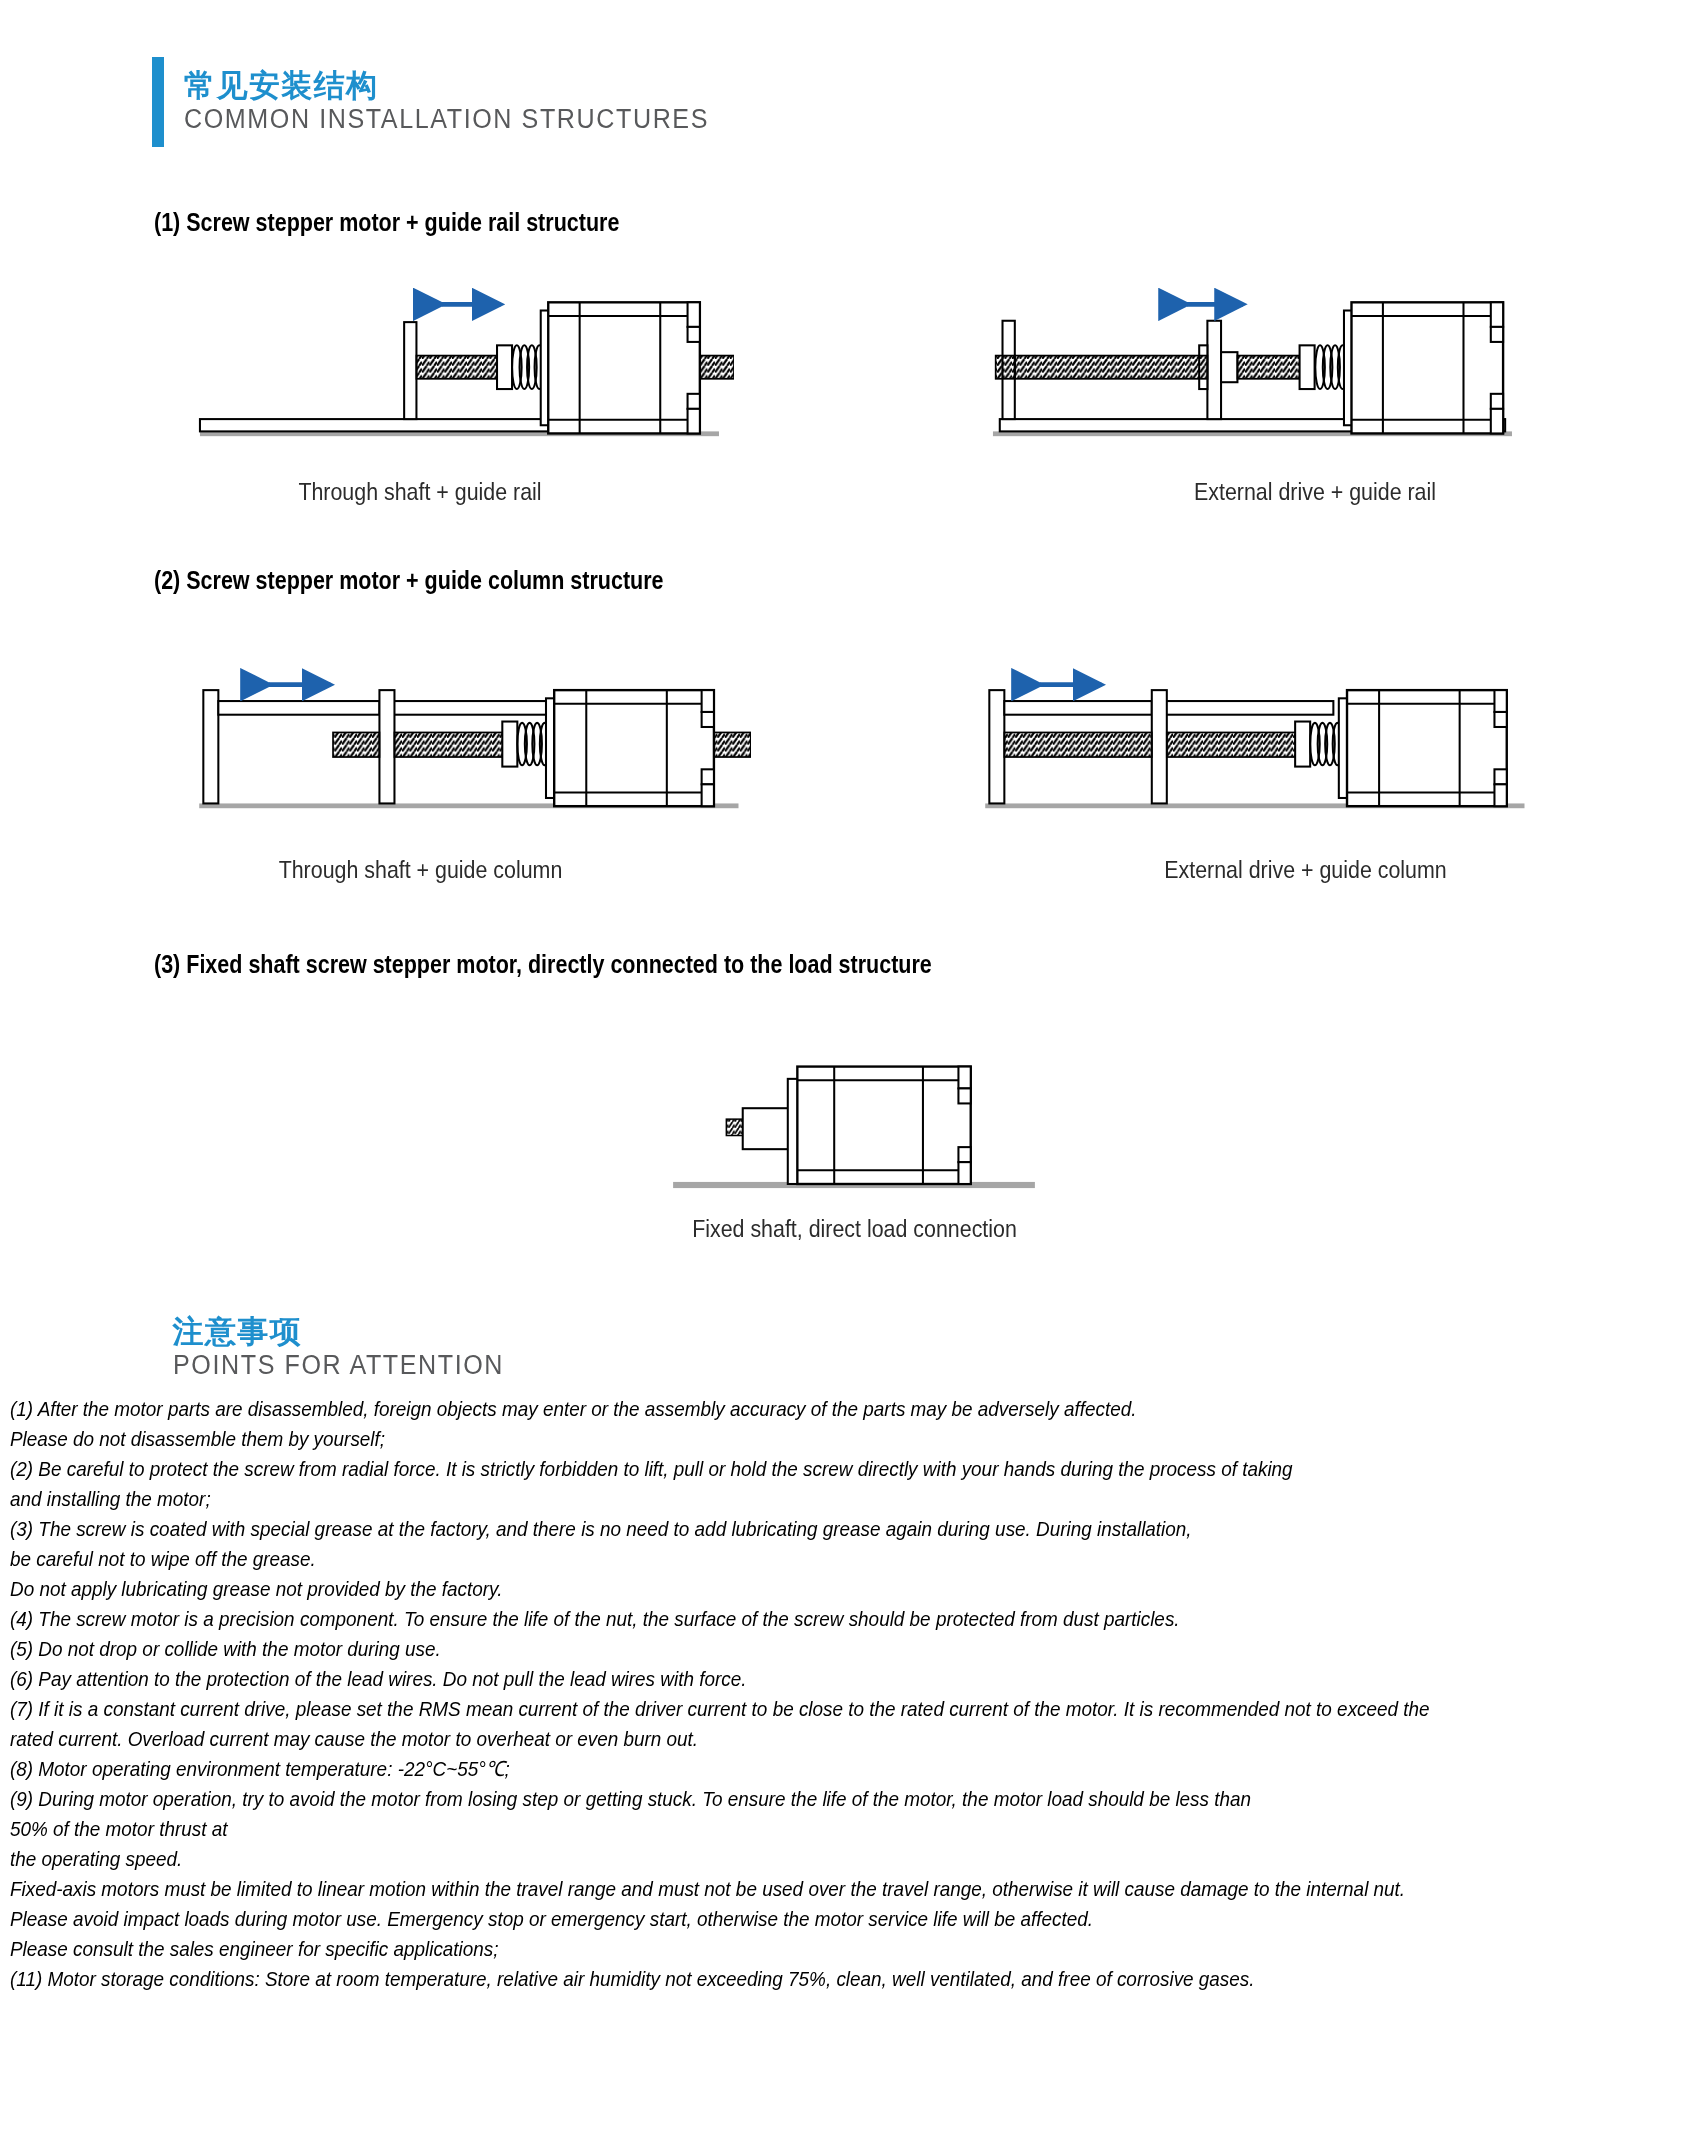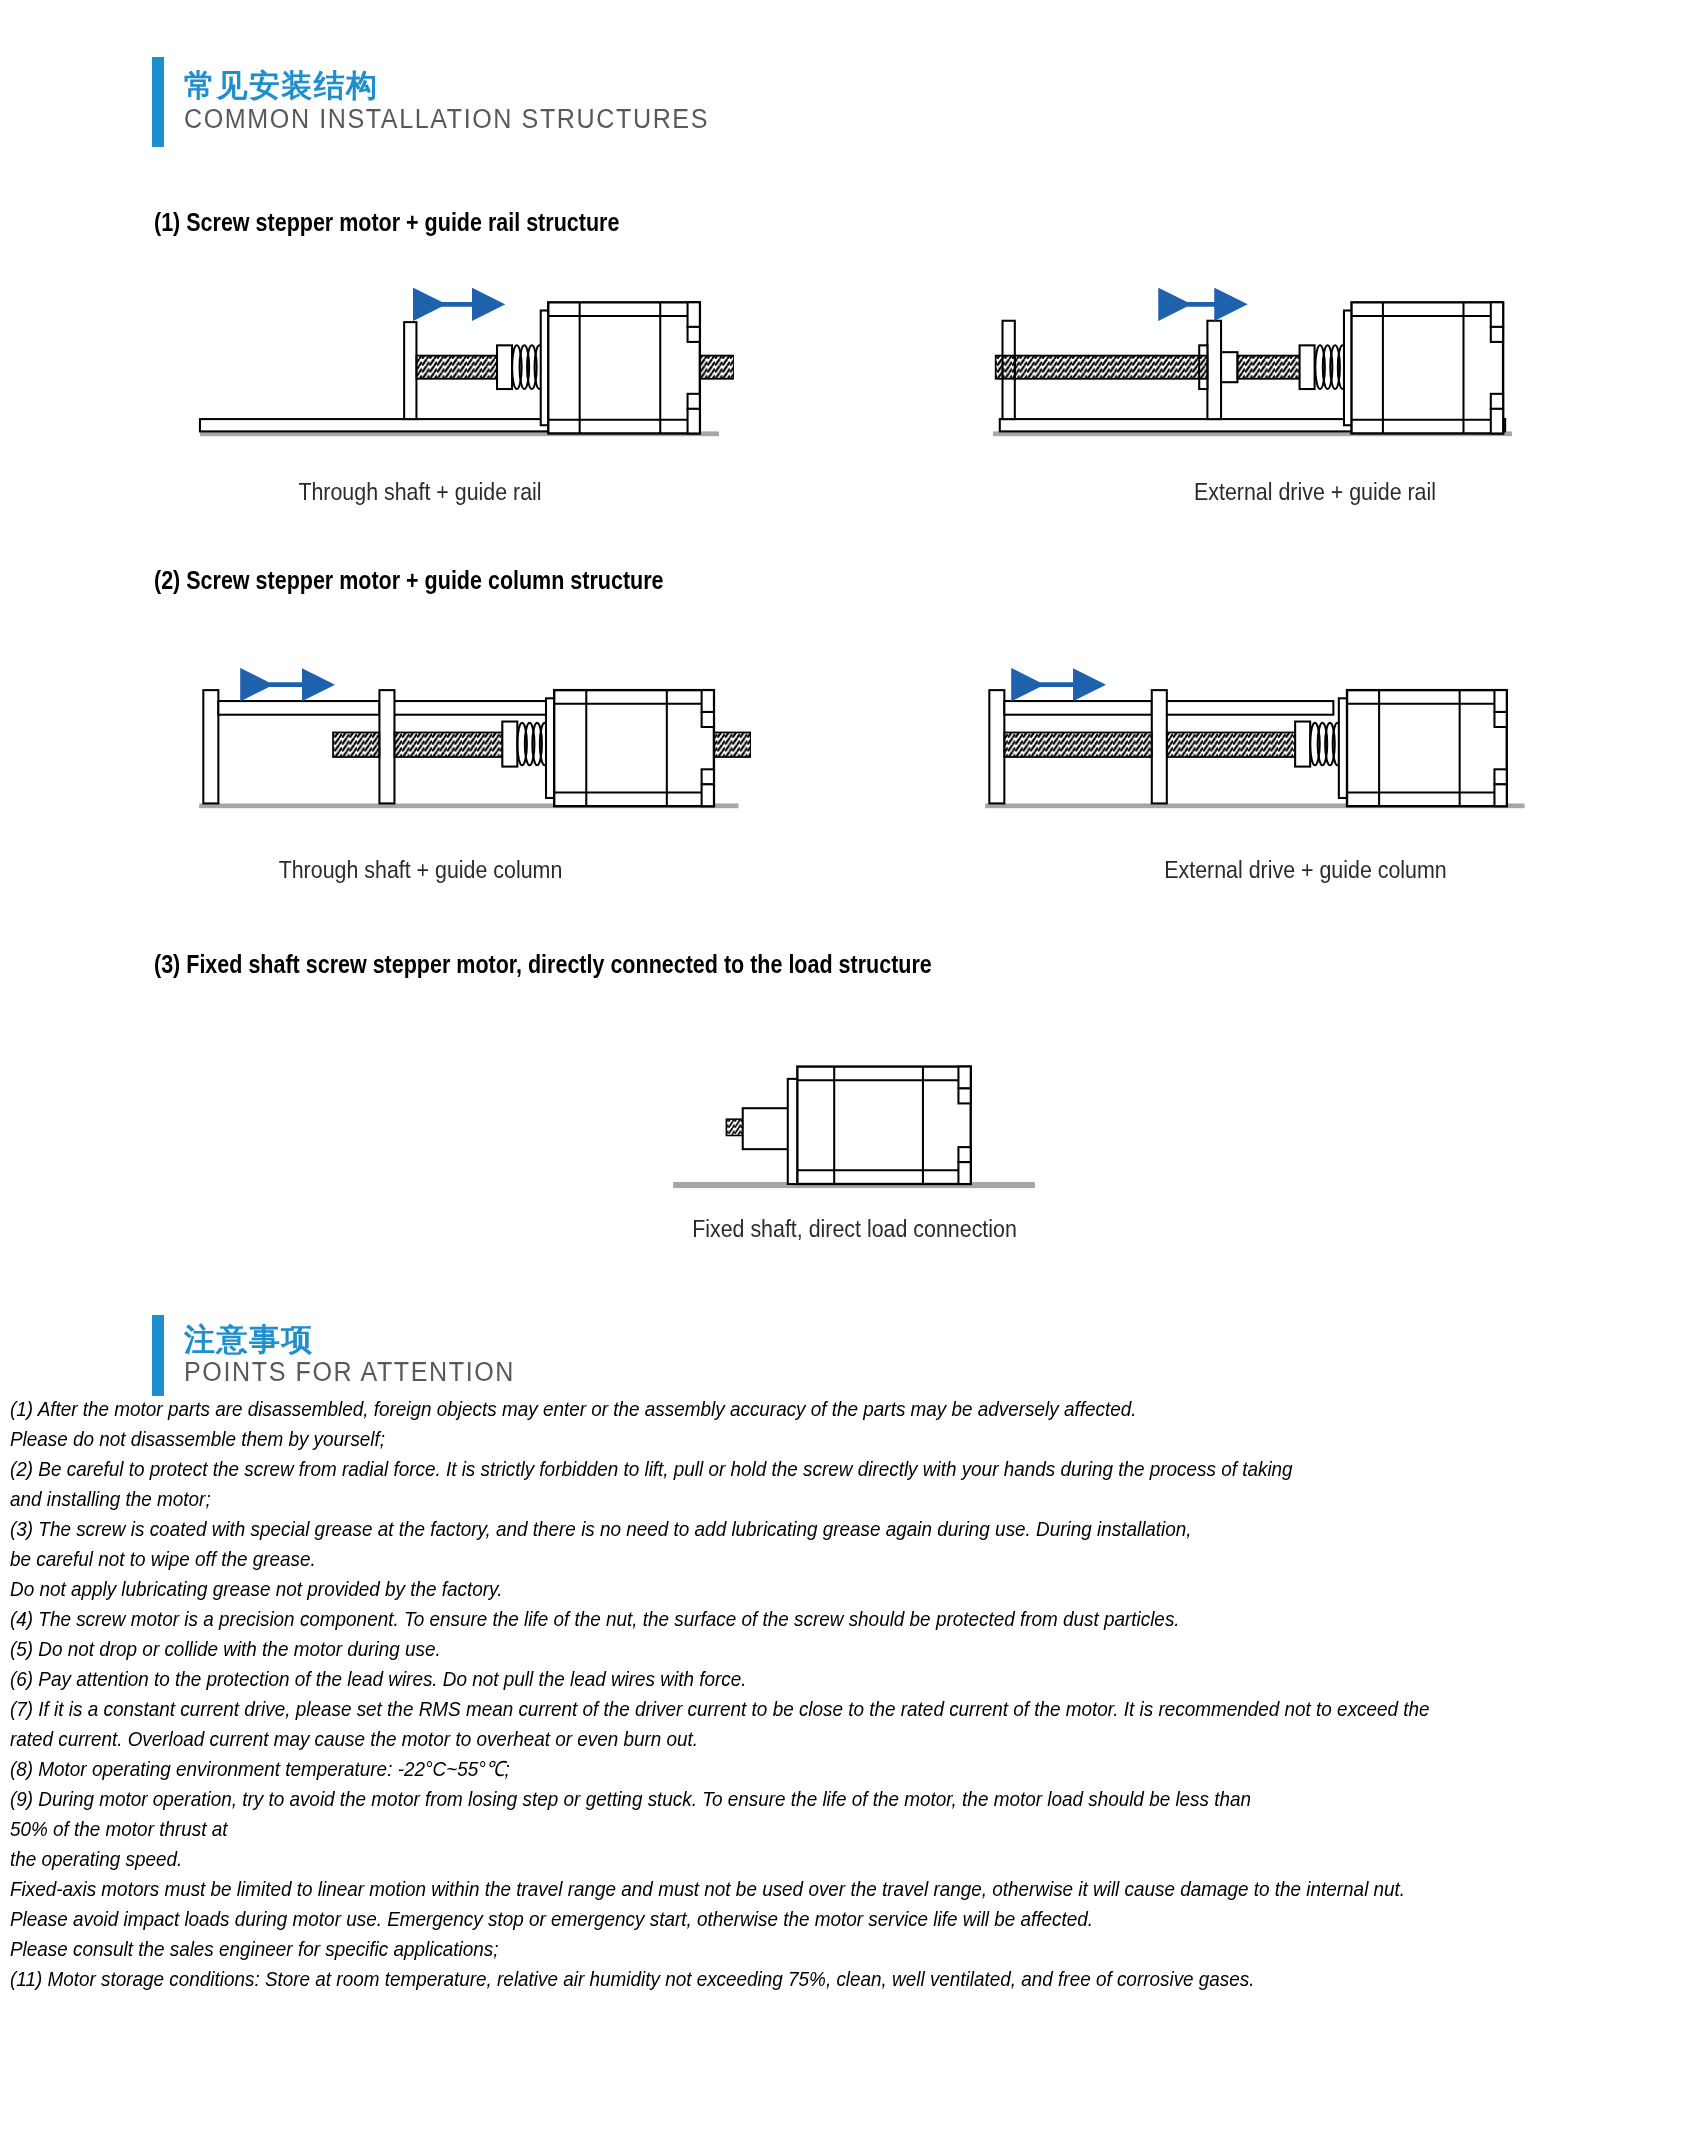--- a/index.html
+++ b/index.html
@@ -319,21 +319,21 @@
 
   <rect x="418" y="36" width="18" height="32" fill="#fff" stroke="#000" stroke-width="3"></rect>
   <rect x="418" y="68" width="18" height="22" fill="#fff" stroke="#000" stroke-width="3"></rect>
   <rect x="418" y="154" width="18" height="22" fill="#fff" stroke="#000" stroke-width="3"></rect>
   <rect x="418" y="176" width="18" height="32" fill="#fff" stroke="#000" stroke-width="3"></rect>
 </svg>
 </div>
 
 <div class="caption" style="left:581px; top:1215px; width:547px;">Fixed shaft, direct load connection</div>
 
-<div class="sec-head" style="left:152px; top:1315px; height:81px;">
+<div class="sec-head" style="left:152px; top:1315px; height:81px;flex-direction:column;">
   <div class="sec-bar"></div>
   <div class="sec-texts">
     <div class="sec-cn">注意事项</div>
     <div class="sec-en">POINTS FOR ATTENTION</div>
   </div>
 </div>
 
 <div class="notes">
   <p class="note-line">(1) After the motor parts are disassembled, foreign objects may enter or the assembly accuracy of the parts may be adversely affected.</p>
   <p class="note-line">Please do not disassemble them by yourself;</p>

